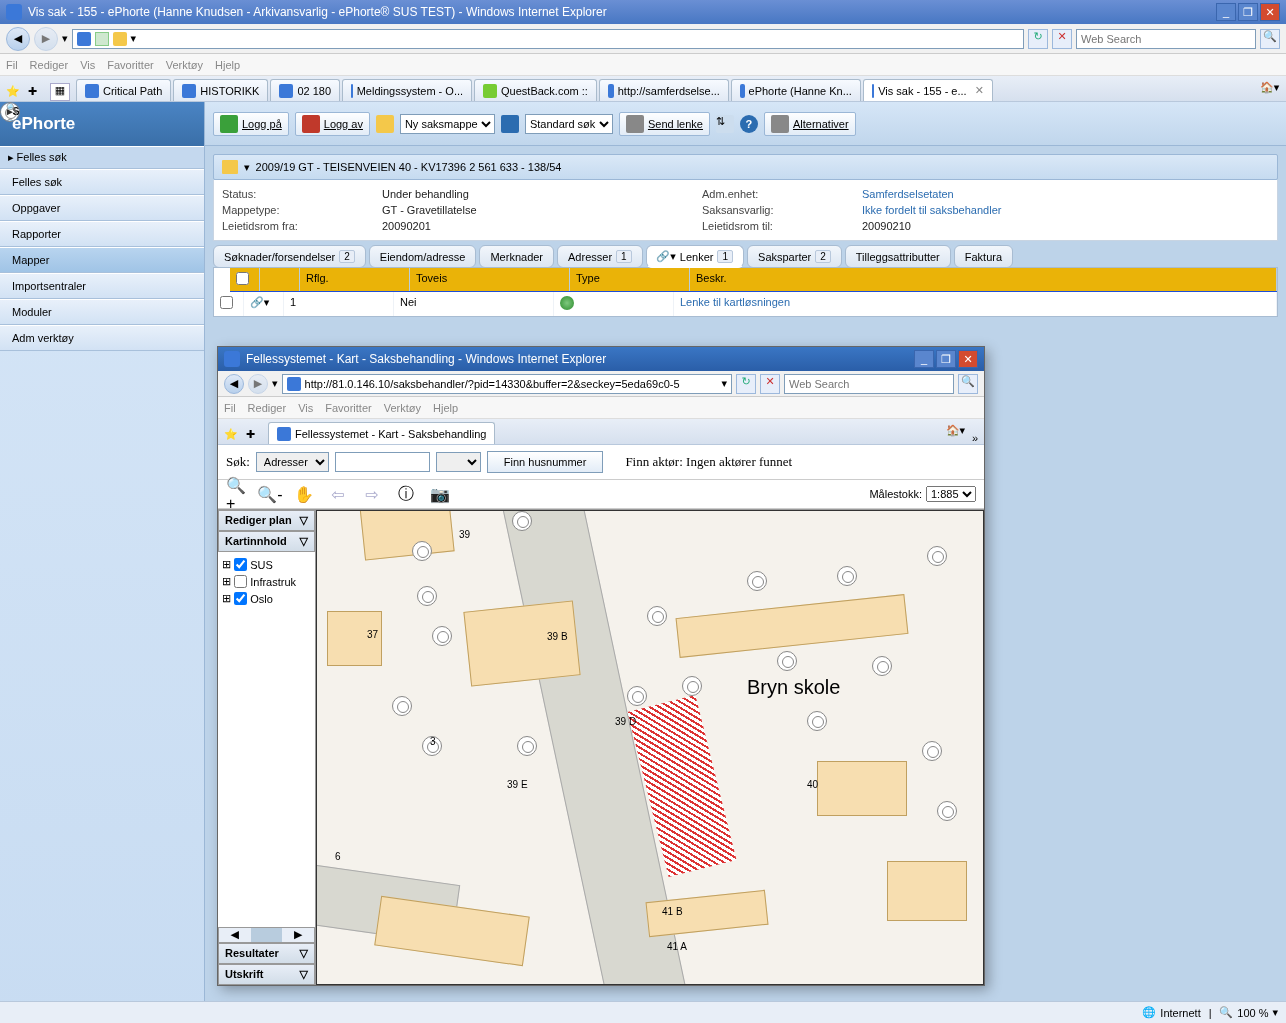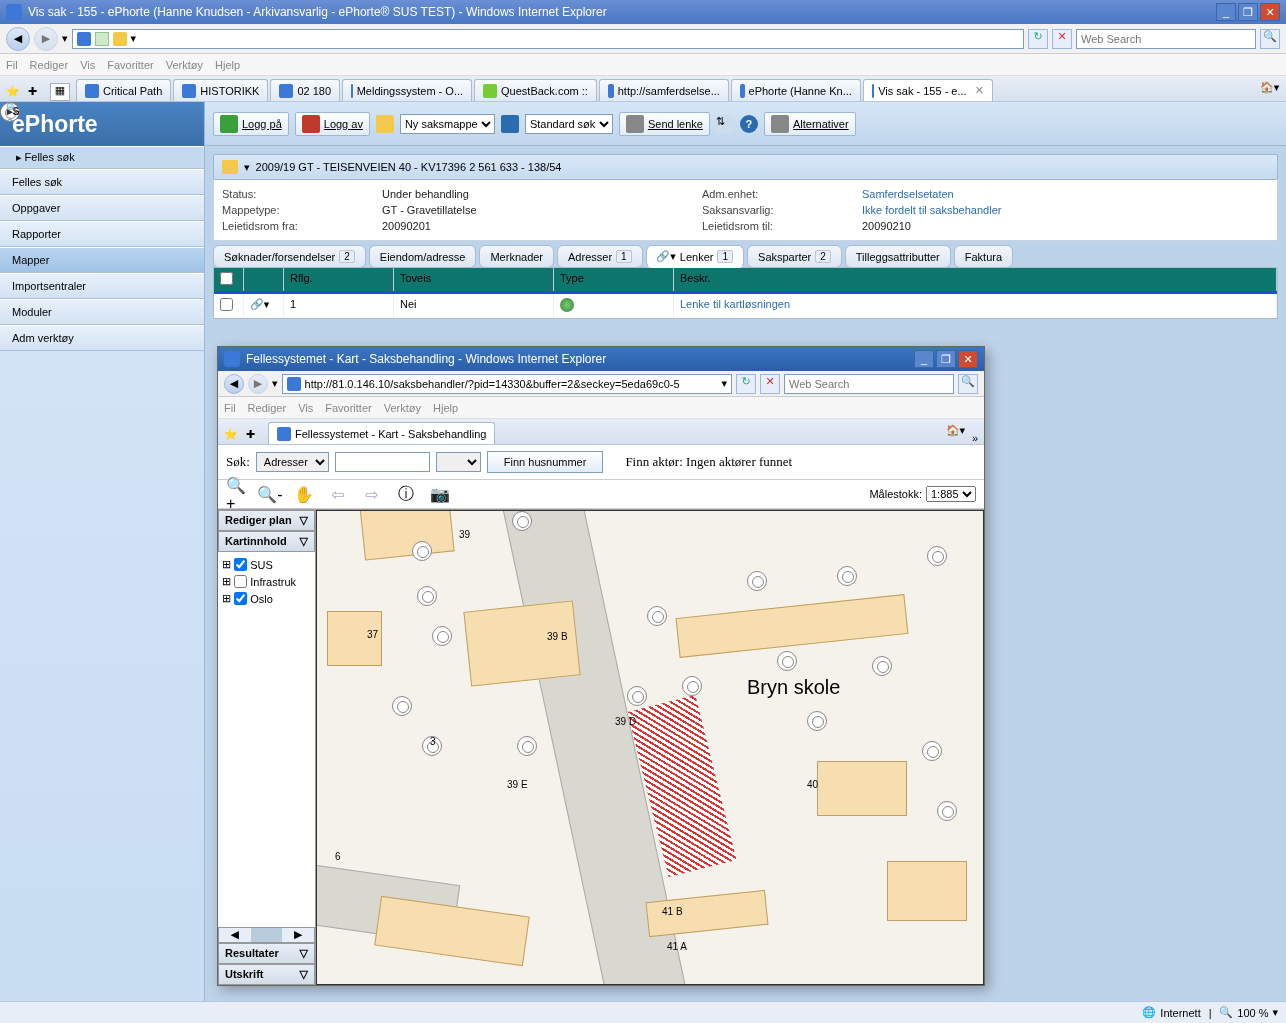--- a/index.html
+++ b/index.html
@@ -22,22 +22,22 @@
 .ie-tabs { height: 26px; background: linear-gradient(#e8eef7,#d6e0ee); border-bottom: 1px solid #b8c8dc; display: flex; align-items: end; padding: 0 6px; gap: 2px; }
 .ie-tabs .fav { width: 16px; height: 16px; margin-right: 4px; }
 .ie-tabs .tab { height: 22px; padding: 0 8px; background: linear-gradient(#f7faff,#e1e9f4); border: 1px solid #aabbcc; border-bottom: none; border-radius: 3px 3px 0 0; display: flex; align-items: center; gap: 4px; cursor: pointer; max-width: 130px; overflow: hidden; white-space: nowrap; }
 .ie-tabs .tab.active { background: #fff; }
 .ie-tabs .tab .ico { width: 14px; height: 14px; background: #3b78d8; border-radius: 2px; }
 .ie-tabs .home { margin-left: auto; width: 20px; height: 20px; }
 
 
 .app { display: flex; height: calc(1023px - 24px - 30px - 22px - 26px); }
 .sidebar { width: 205px; background: linear-gradient(#d6e6f7,#c8dcf2); border-right: 1px solid #9bb7d6; display: flex; flex-direction: column; }
-.sidebar .logo { height: 44px; background: linear-gradient(#4a84c4,#3a6fa8); color: #fff; font-size: 23px; font-weight: bold; display: flex; align-items: center; padding: 0 12px; }
-.sidebar .hdr { background: #c4d8ee; border-top: 1px solid #fff; border-bottom: 1px solid #a8c0db; padding: 4px 16px; font-size: 11px; cursor: pointer; }
+.sidebar .logo { height: 44px; background: linear-gradient(#4a84c4,#3a6fa8); color: #fff; font-size: 17px; font-weight: bold; display: flex; align-items: center; padding: 0 12px; }
+.sidebar .hdr { background: #c4d8ee; border-top: 1px solid #fff; border-bottom: 1px solid #a8c0db; padding: 4px 8px; font-size: 11px; cursor: pointer; }
 .sidebar .tree { flex: 1; overflow: auto; background: #fff; }
 .tree-item { display: flex; align-items: center; padding: 1px 4px; cursor: pointer; white-space: nowrap; overflow: hidden; }
 .tree-item .srch { width: 14px; height: 14px; background: #2b6cb0; border-radius: 2px; margin-right: 2px; position: relative; }
 .tree-item .srch::after { content: "🔍"; font-size: 9px; position: absolute; top: -1px; left: 1px; color: #fff; }
 .tree-item .arr { width: 10px; color: #333; }
 .tree-item.bold { font-weight: bold; }
 .sidebar .bottom-nav .navitem { background: linear-gradient(#e8f0fa,#d2e2f4); border-top: 1px solid #fff; border-bottom: 1px solid #a8c0db; padding: 6px 12px; cursor: pointer; }
 .sidebar .bottom-nav .navitem.active { background: linear-gradient(#b8d4ef,#a0c4e6); }
 
 .main { flex: 1; background: #bdd3e9; display: flex; flex-direction: column; }
@@ -58,21 +58,21 @@
 .crumb .fico { width: 16px; height: 14px; background: #f4c84a; border-radius: 1px; }
 .meta { background: #fff; border: 1px solid #c8d4e2; border-top: none; padding: 8px; display: grid; grid-template-columns: 160px 320px 160px 1fr; row-gap: 4px; }
 .meta .k { color: #444; }
 .meta .v { color: #222; }
 .meta .vlink { color: #2b6cb0; cursor: pointer; }
 .tabs { display: flex; gap: 3px; margin-top: 4px; }
 .tabs .tabb { background: linear-gradient(#f2f6fb,#dce6f2); border: 1px solid #a8bcd2; padding: 4px 10px; border-radius: 6px; cursor: pointer; display: flex; align-items: center; gap: 4px; }
 .tabs .tabb.active { background: #fff; border-bottom: 1px solid #fff; }
 .tabs .badge { background: #e8eef7; border: 1px solid #b8c8dc; padding: 0 4px; border-radius: 2px; font-size: 10px; }
 .grid { background: #fff; border: 1px solid #a8bcd2; margin-top: -1px; }
-.ghdr { display: grid; grid-template-columns: 30px 40px 110px 160px 120px 1fr; background: #0f766e; border-bottom: 3px solid #1d4ed8; }
+.ghdr { display: grid; grid-template-columns: 30px 40px 110px 160px 120px 1fr; background: #eab308; border-bottom: 1px solid #1d4ed8; margin-left: 16px; }
 .ghdr > div { padding: 4px 6px; border-right: 1px solid #b8ccde; }
 .grow { display: grid; grid-template-columns: 30px 40px 110px 160px 120px 1fr; }
 .grow > div { padding: 4px 6px; border-right: 1px solid #eef2f7; }
 .grow .lnk { color: #2b6cb0; cursor: pointer; }
 .grow .globe { width: 14px; height: 14px; background: radial-gradient(#7ec87e,#2a8a2a); border-radius: 50%; display: inline-block; }
 input[type=checkbox] { width: 13px; height: 13px; }
 
 
 .popup { position: absolute; top: 346px; left: 205px; width: 768px; height: 640px; background: #fff; border: 1px solid #666; box-shadow: 4px 4px 12px rgba(0,0,0,.3); margin-left: 12px; }
 .popup .ie-titlebar { background: linear-gradient(#3a76c4,#2a5ea8); }

